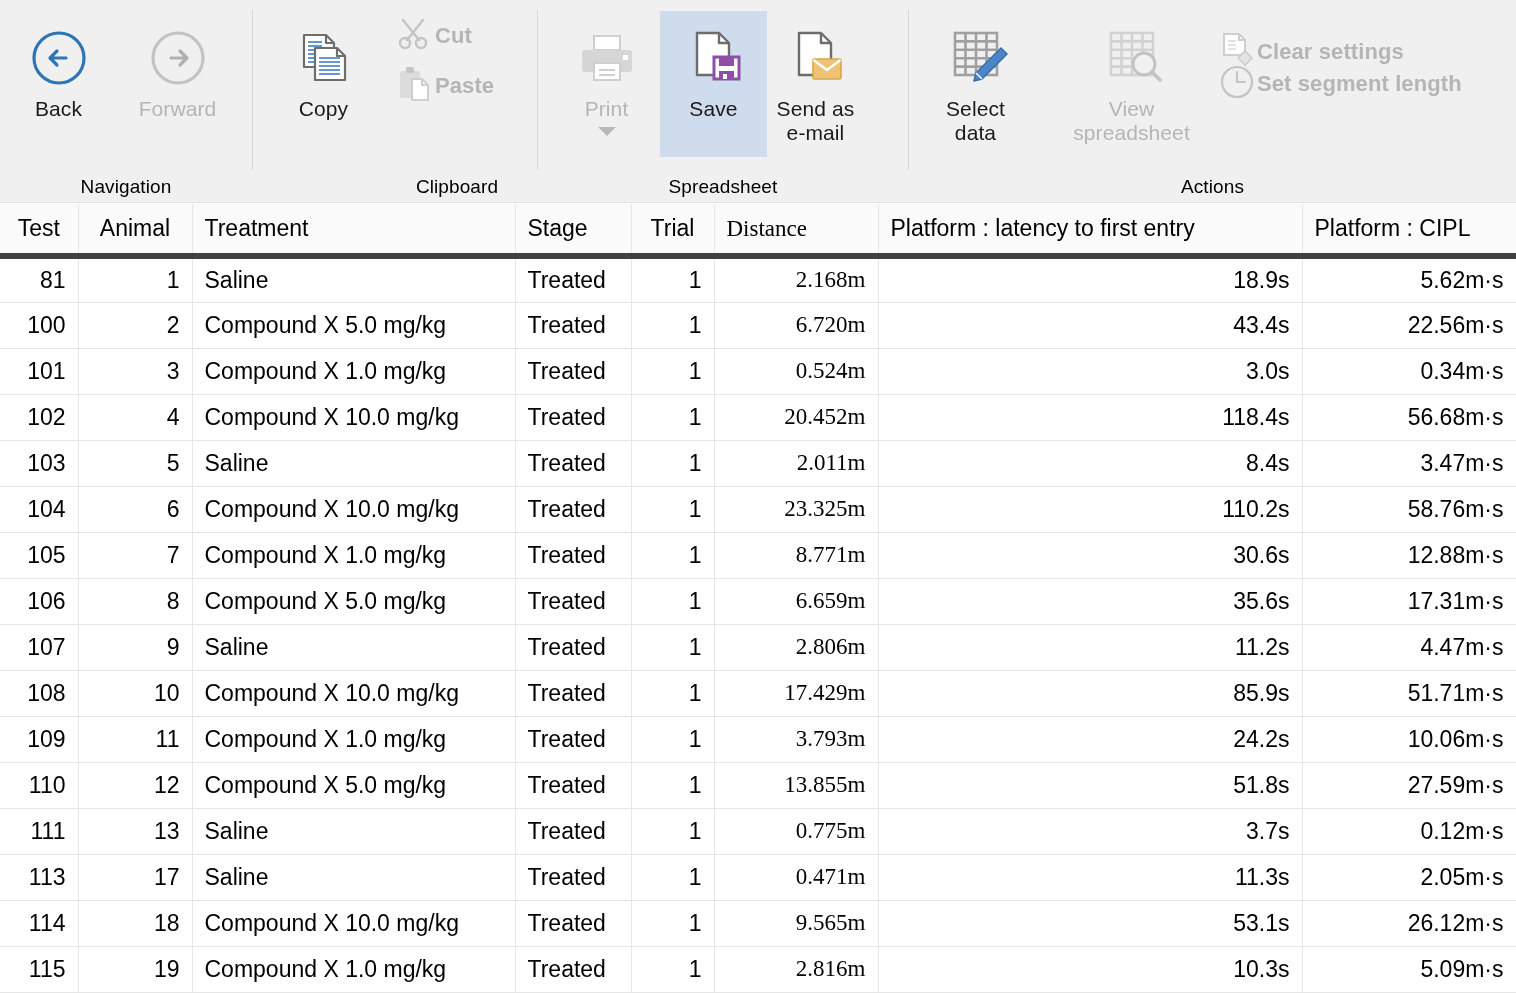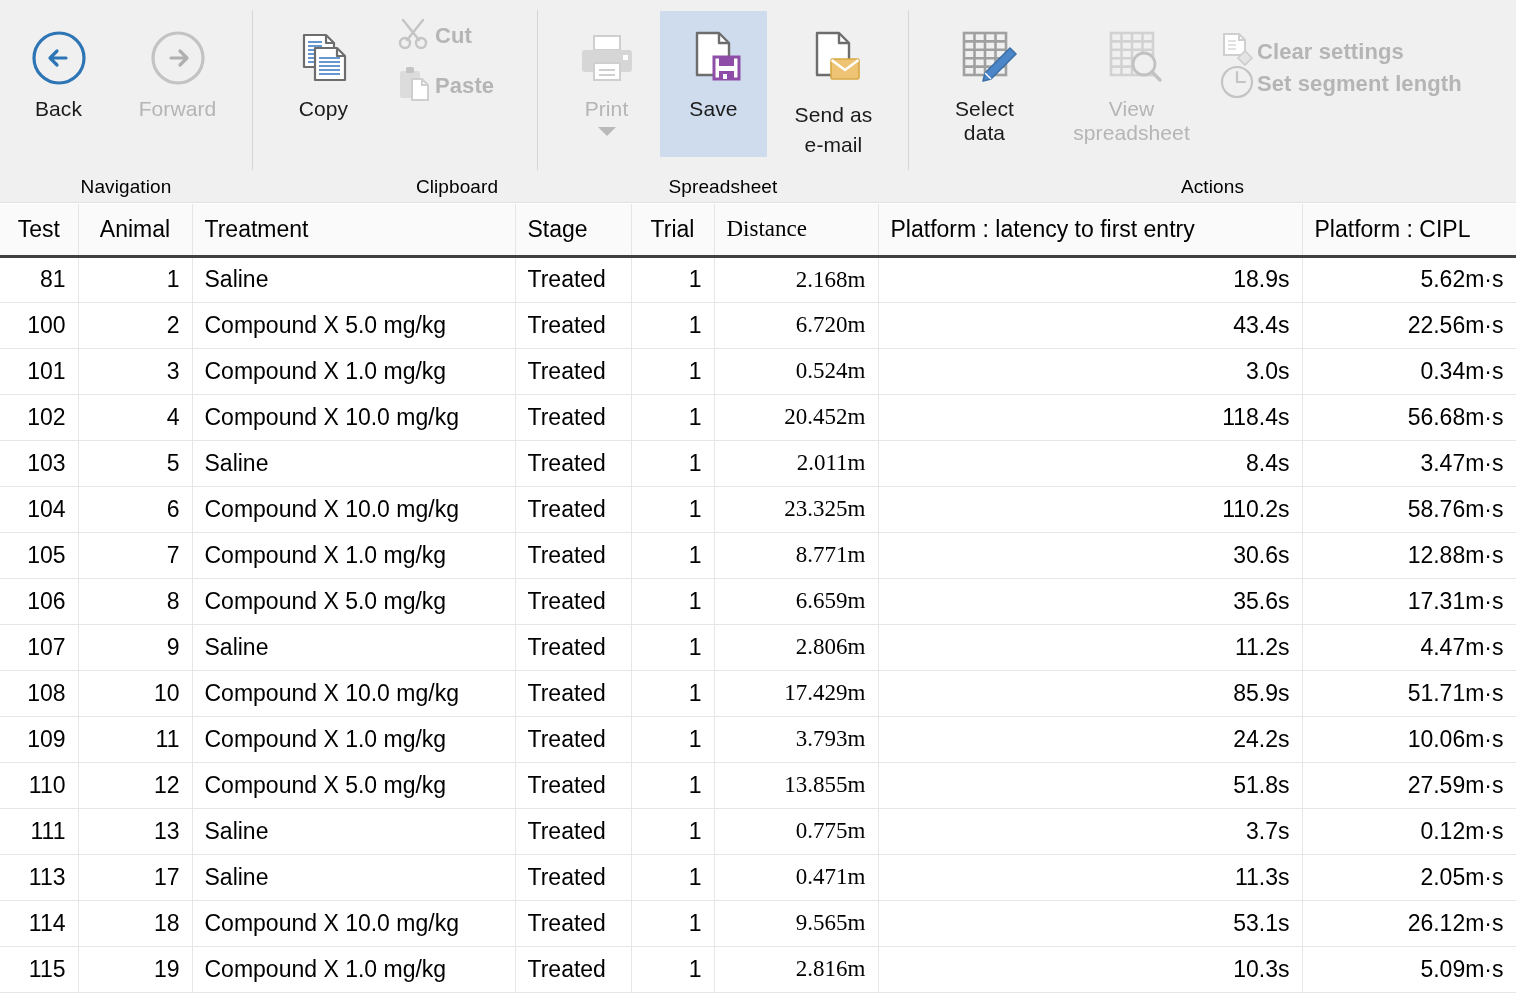--- a/index.html
+++ b/index.html
@@ -112,21 +112,21 @@
     color: #000000;
     padding: 0 12px;
     height: 46px;
     white-space: nowrap;
     overflow: hidden;
   }
   table.sheet th {
     background: #fafafa;
     height: 52px;
     font-weight: normal;
-    border-bottom: 3px solid #404040;
+    border-bottom: 6px solid #404040;
   }
   .c-test   { width: 78px;  text-align: right; }
   .c-animal { width: 114px; text-align: right; margin-left: 7px; }
   .c-treat  { width: 323px; text-align: left;  }
   .c-stage  { width: 116px; text-align: left;  }
   .c-trial  { width: 83px;  text-align: right; }
   .c-dist   { width: 164px; text-align: right; font-family: Liberation Serif, serif; }
   .c-lat    { width: 424px; text-align: right; }
   .c-cipl   { width: 214px; text-align: right; border-right: none; }
   th.c-test, th.c-animal, th.c-trial { text-align: left; }
@@ -247,40 +247,40 @@
           <rect x="46" y="25" width="5" height="5" fill="#ffffff"></rect>
           <rect x="17" y="33" width="26" height="17" fill="#ffffff" stroke="#cfcfcf" stroke-width="2"></rect>
           <line x1="22" y1="40" x2="38" y2="40" stroke="#cfcfcf" stroke-width="2"></line>
           <line x1="22" y1="45" x2="38" y2="45" stroke="#cfcfcf" stroke-width="2"></line>
         </svg>
       </span>
       <span class="lbl">Print</span>
       <span class="caret"></span>
     </div>
 
-    <div class="big-btn" style="left:242px;justify-content:space-between;">
+    <div class="big-btn" style="left:224px;">
       <span class="ico">
         <svg width="62" height="60" viewBox="0 0 62 60">
           <path d="M14 5 h22 l10 10 v32 h-32 z" fill="#ffffff" stroke="#6d6d6d" stroke-width="2.4" stroke-linejoin="round"></path>
           <path d="M36 5 v10 h10" fill="none" stroke="#6d6d6d" stroke-width="2.4" stroke-linejoin="round"></path>
           <rect x="28" y="31" width="28" height="20" rx="1.5" fill="#eec374" stroke="#d9a944" stroke-width="1.6"></rect>
           <path d="M28.5 32 L42 42 L55.5 32" fill="none" stroke="#ffffff" stroke-width="2.4"></path>
         </svg>
       </span>
       <span class="lbl">Send as</span>
       <span class="lbl" style="margin-top:0;">e-mail</span>
     </div>
 
     <div class="grp-label">Spreadsheet</div>
   </div>
   <div class="rib-sep" style="left:908px;"></div>
 
   <div class="rib-group" style="left:909px; width:607px;">
 
-    <div class="big-btn" style="left:22px;">
+    <div class="big-btn" style="left:13px;">
       <span class="ico">
         <svg width="64" height="60" viewBox="0 0 64 60">
           <g stroke="#a0a0a0" stroke-width="2.6" fill="none">
             <rect x="11" y="5" width="42" height="42"></rect>
             <line x1="11" y1="13.4" x2="53" y2="13.4"></line>
               <line x1="11" y1="21.8" x2="53" y2="21.8"></line>
             <line x1="11" y1="30.2" x2="53" y2="30.2"></line>
               <line x1="11" y1="38.6" x2="53" y2="38.6"></line>
             <line x1="21.5" y1="5" x2="21.5" y2="47"></line>
               <line x1="32" y1="5" x2="32" y2="47"></line>

